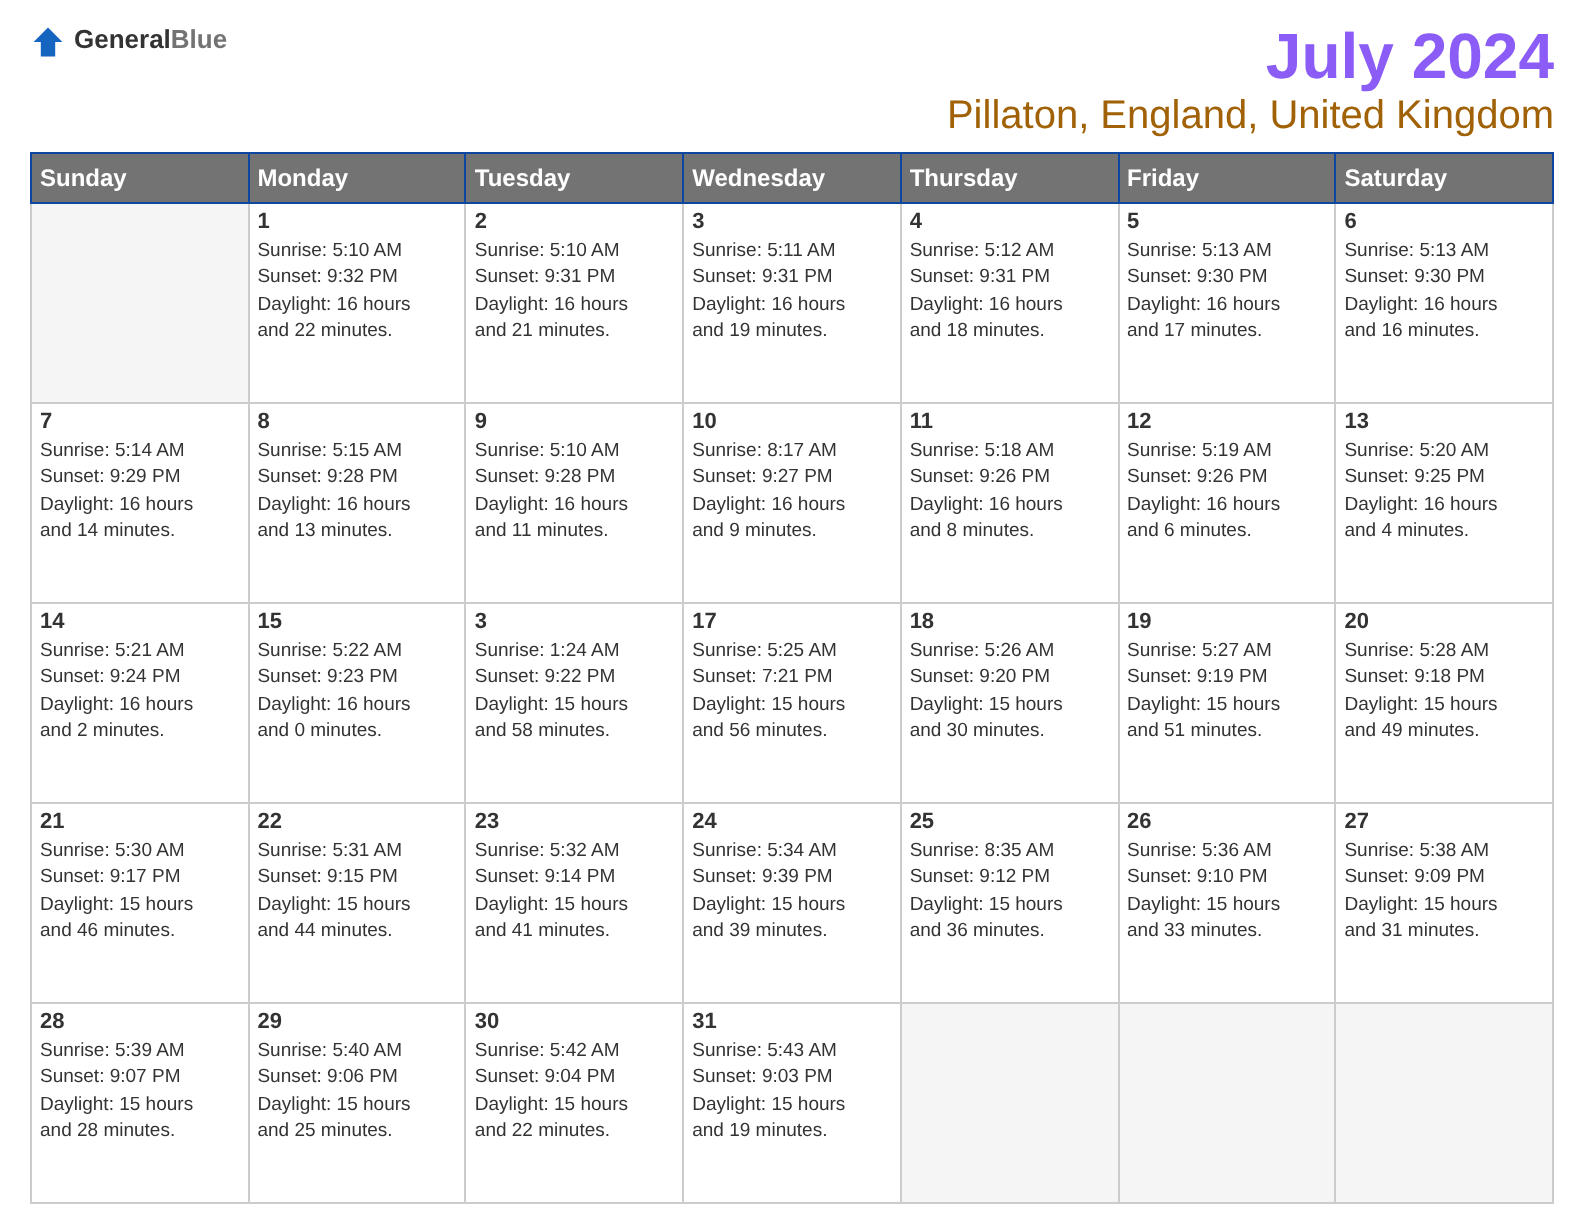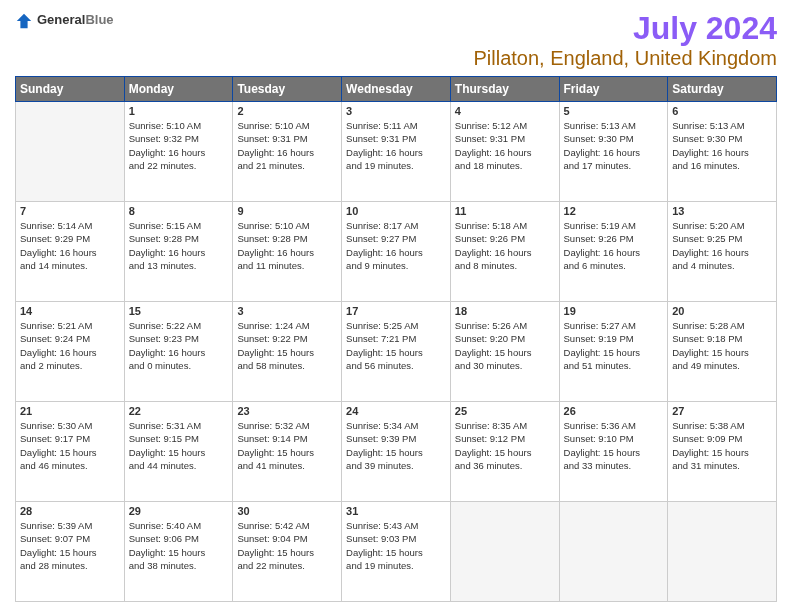--- a/index.html
+++ b/index.html
@@ -329,21 +329,21 @@
             <div class="cell-text">Sunrise: 5:39 AM</div>
             <div class="cell-text">Sunset: 9:07 PM</div>
             <div class="cell-text">Daylight: 15 hours</div>
             <div class="cell-text">and 28 minutes.</div>
           </td>
           <td>
             <span class="day-number">29</span>
             <div class="cell-text">Sunrise: 5:40 AM</div>
             <div class="cell-text">Sunset: 9:06 PM</div>
             <div class="cell-text">Daylight: 15 hours</div>
-            <div class="cell-text">and 38 minutes.</div>
+            <div class="cell-text">and 25 minutes.</div>
           </td>
           <td>
             <span class="day-number">30</span>
             <div class="cell-text">Sunrise: 5:42 AM</div>
             <div class="cell-text">Sunset: 9:04 PM</div>
             <div class="cell-text">Daylight: 15 hours</div>
             <div class="cell-text">and 22 minutes.</div>
           </td>
           <td>
             <span class="day-number">31</span>

